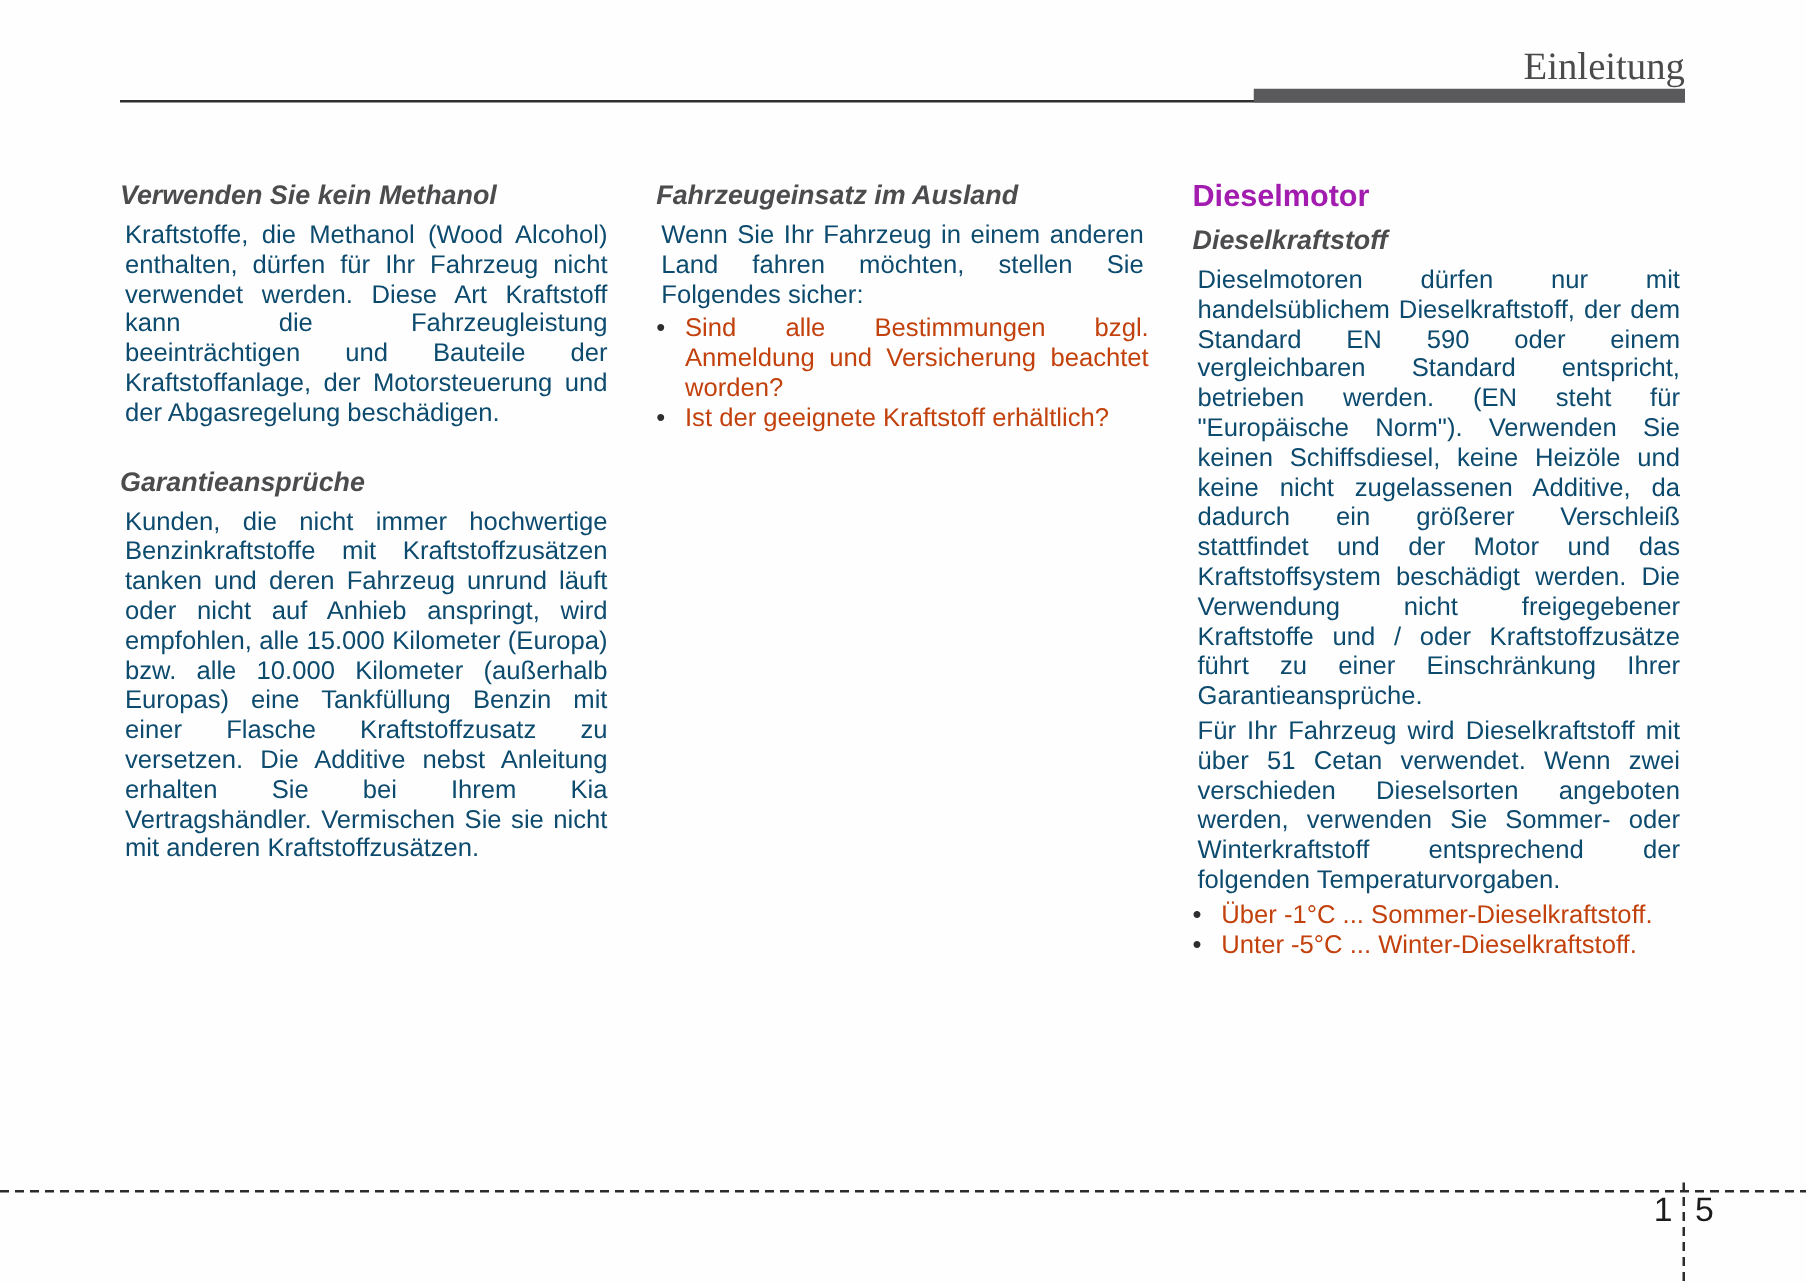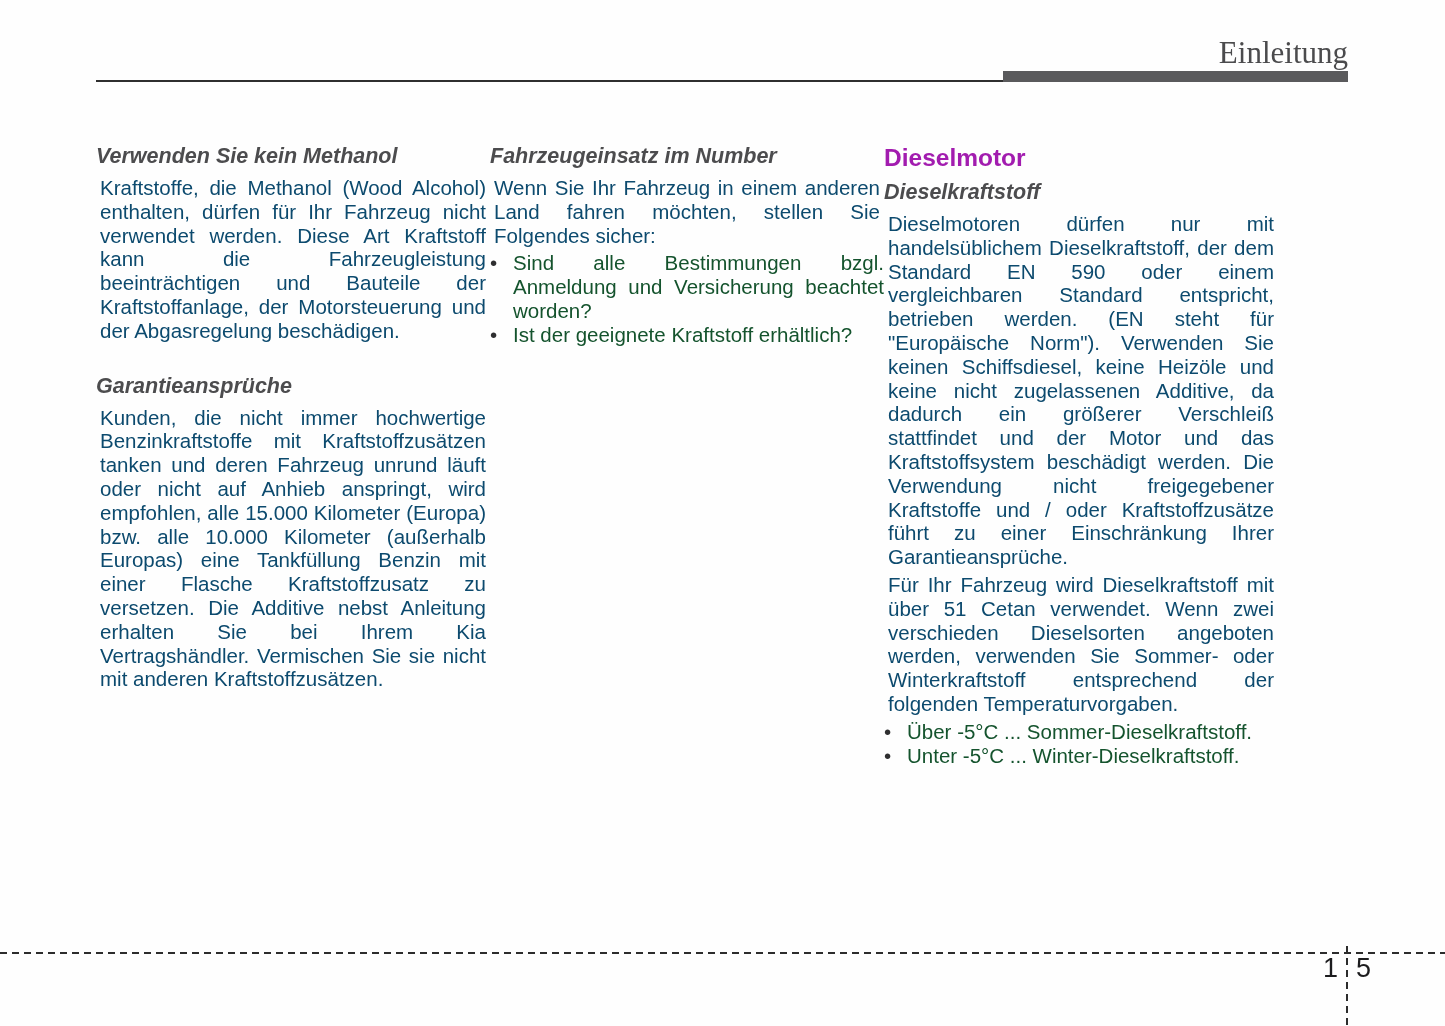--- a/index.html
+++ b/index.html
@@ -14,21 +14,21 @@
   .header-title {
     position:absolute; top:36px; left:1003px; width:345px;
     text-align:right;
     font-family:"Liberation Serif", serif;
     font-size:31px; line-height:34px; color:#4b4b4d;
   }
   .header-rule { position:absolute; top:80px; left:96px; width:1252px; height:2px; background:#2f2f2f; }
   .header-bar  { position:absolute; top:71px; left:1003px; width:345px; height:11px; background:#5a5a5c; }
 
   
-  .columns { position:absolute; top:144px; left:96px; width:1252px; display:flex; }
+  .columns { position:absolute; top:144px; left:96px; width:1252px; display:flex; gap:35px; }
   .col { width:394px; flex:none; }
 
   .section { margin:0 0 31px 0; }
   .section.tight { margin:0 0 6px 0; }
   .h-sub {
     font-size:21.5px; line-height:25px; font-weight:bold; font-style:italic;
     color:#4c4c4e; margin:0 0 7px 0;
   }
   .h-main {
     font-size:24.5px; line-height:27px; font-weight:bold;
@@ -39,21 +39,21 @@
     color:#0c4a6e; text-align:justify;
   }
   .body-text p + p { margin-top:1px; }
 
   .bullets { margin-top:1px; }
   .bullet { display:flex; }
   .bullet .marker {
     flex:none; width:23px; font-size:20.5px; line-height:23.8px; color:#2e2e30;
   }
   .bullet .btext {
-    flex:1; font-size:20.5px; line-height:23.8px; color:#14532d; text-align:justify;
+    flex:1; font-size:20.5px; line-height:23.8px; color:#c2410c; text-align:justify;
   }
 
   
   .footer-hdash {
     position:absolute; top:952px; left:0; width:1445px; height:2px;
     background:repeating-linear-gradient(90deg,#2c2c2c 0 7px, rgba(0,0,0,0) 7px 12px);
   }
   .footer-vdash {
     position:absolute; top:946px; left:1346px; width:2px; height:80px;
     background:repeating-linear-gradient(180deg,#2c2c2c 0 7px, rgba(0,0,0,0) 7px 12px);
@@ -85,21 +85,21 @@
       <div class="section">
         <h3 class="h-sub">Garantieansprüche</h3>
         <div class="body-text">
           <p>Kunden, die nicht immer hochwertige Benzinkraftstoffe mit Kraftstoffzusätzen tanken und deren Fahrzeug unrund läuft oder nicht auf Anhieb anspringt, wird empfohlen, alle 15.000 Kilometer (Europa) bzw. alle 10.000 Kilometer (außerhalb Europas) eine Tankfüllung Benzin mit einer Flasche Kraftstoffzusatz zu versetzen. Die Additive nebst Anleitung erhalten Sie bei Ihrem Kia Vertragshändler. Vermischen Sie sie nicht mit anderen Kraftstoffzusätzen.</p>
         </div>
       </div>
     </div>
 
     <div class="col">
       <div class="section">
-        <h3 class="h-sub">Fahrzeugeinsatz im Number</h3>
+        <h3 class="h-sub">Fahrzeugeinsatz im Ausland</h3>
         <div class="body-text">
           <p>Wenn Sie Ihr Fahrzeug in einem anderen Land fahren möchten, stellen Sie Folgendes sicher:</p>
         </div>
         <div class="bullets">
           <div class="bullet">
             <span class="marker">•</span>
             <span class="btext">Sind alle Bestimmungen bzgl. Anmeldung und Versicherung beachtet worden?</span>
           </div>
           <div class="bullet">
             <span class="marker">•</span>
@@ -115,21 +115,21 @@
       </div>
       <div class="section">
         <h3 class="h-sub">Dieselkraftstoff</h3>
         <div class="body-text">
           <p>Dieselmotoren dürfen nur mit handelsüblichem Dieselkraftstoff, der dem Standard EN 590 oder einem vergleichbaren Standard entspricht, betrieben werden. (EN steht für "Europäische Norm"). Verwenden Sie keinen Schiffsdiesel, keine Heizöle und keine nicht zugelassenen Additive, da dadurch ein größerer Verschleiß stattfindet und der Motor und das Kraftstoffsystem beschädigt werden. Die Verwendung nicht freigegebener Kraftstoffe und / oder Kraftstoffzusätze führt zu einer Einschränkung Ihrer Garantieansprüche.</p>
           <p>Für Ihr Fahrzeug wird Dieselkraftstoff mit über 51 Cetan verwendet. Wenn zwei verschieden Dieselsorten angeboten werden, verwenden Sie Sommer- oder Winterkraftstoff entsprechend der folgenden Temperaturvorgaben.</p>
         </div>
         <div class="bullets">
           <div class="bullet">
             <span class="marker">•</span>
-            <span class="btext">Über -5°C ... Sommer-Dieselkraftstoff.</span>
+            <span class="btext">Über -1°C ... Sommer-Dieselkraftstoff.</span>
           </div>
           <div class="bullet">
             <span class="marker">•</span>
             <span class="btext">Unter -5°C ... Winter-Dieselkraftstoff.</span>
           </div>
         </div>
       </div>
     </div>
 
   </div>

